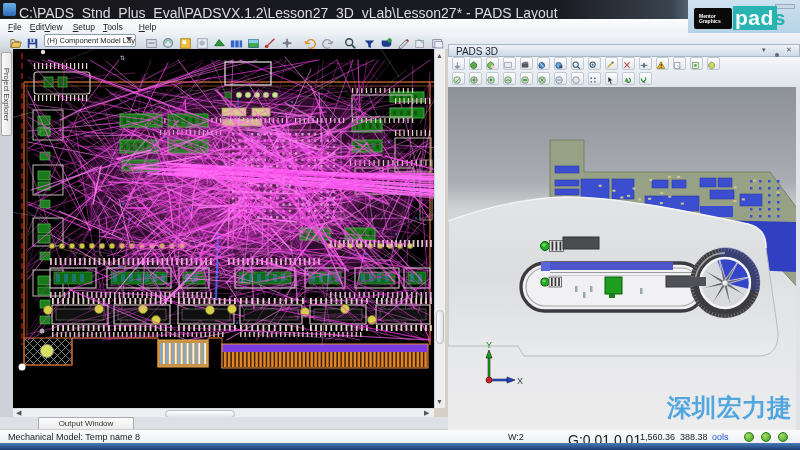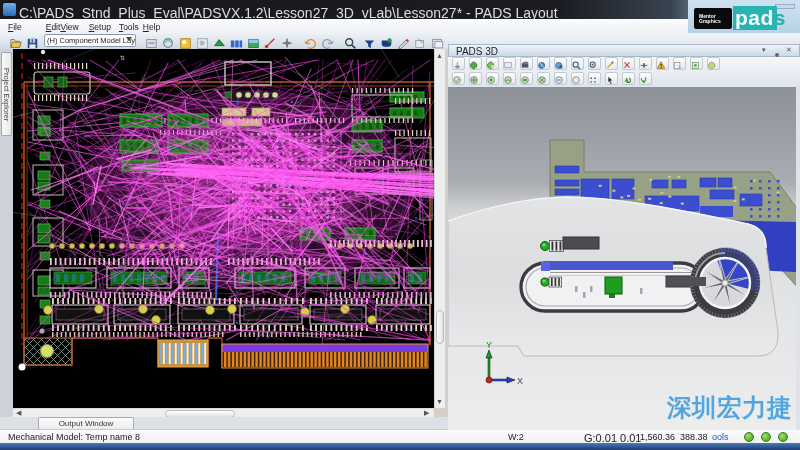--- a/index.html
+++ b/index.html
@@ -6,21 +6,21 @@
  body{width:800px;height:450px;overflow:hidden;font-family:"Liberation Sans",sans-serif;background:#d4d0c8;position:relative}
  .abs{position:absolute}
 </style></head>
 <body>
 
 <div class="abs" style="left:0;top:0;width:800px;height:19px;background:linear-gradient(90deg,#17171c 0%,#1b1c22 70%,#3a4450 84%,#9dbdd6 92%,#b9d3e6 100%)"></div>
 <div class="abs" style="left:3px;top:3px;width:13px;height:13px;background:linear-gradient(#6fb0e8,#2a6ab8);border-radius:2px"></div>
 <div class="abs" style="left:19px;top:5px;font-size:14px;color:#dcdce2;letter-spacing:0">C:\PADS_Stnd_Plus_Eval\PADSVX.1.2\Lesson27_3D_vLab\Lesson27* - PADS Layout</div>
 
 <div class="abs" style="left:0;top:19px;width:800px;height:14px;background:linear-gradient(#fbfcfd,#eef1f5)"></div>
-<div class="abs" style="left:8px;top:22px;font-size:8.5px;color:#222"><span style="margin-right:24px"><u>F</u>ile</span><span style=""><u>E</u>dit</span><span style="margin-right:10px"><u>V</u>iew</span><span style="margin-right:8px"><u>S</u>etup</span><span style="margin-right:4px"><u>T</u>ools</span><span><u>H</u>elp</span></div>
+<div class="abs" style="left:8px;top:22px;font-size:8.5px;color:#222"><span style="margin-right:8px"><u>F</u>ile</span><span style=""><u>E</u>dit</span><span style="margin-right:10px"><u>V</u>iew</span><span style="margin-right:8px"><u>S</u>etup</span><span style="margin-right:16px"><u>T</u>ools</span><span><u>H</u>elp</span></div>
 
 <div class="abs" style="left:0;top:33px;width:800px;height:16px;background:linear-gradient(#f2f5f9,#d9e0e9)"></div>
 <div class="abs" style="left:0;top:33px;width:440px;height:16px;background:linear-gradient(#eef2f7,#cfd8e2)"></div>
 <div style="position:absolute;left:10px;top:36px;width:13px;height:13px"><svg width="13" height="13" viewBox="0 0 15 15">
       <path d="M1 12 L3 6 L13 6 L11 12 Z" fill="#e8c860" stroke="#8a6a20"></path>
       <path d="M1 12 L1 3 L5 3 L6 5 L11 5" fill="none" stroke="#8a6a20"></path>
     </svg></div>
 <div style="position:absolute;left:26px;top:36px;width:13px;height:13px"><svg width="13" height="13" viewBox="0 0 15 15">
       <rect x="2" y="2" width="11" height="11" rx="1" fill="#2a4a9a"></rect>
       <rect x="4.5" y="2" width="6" height="4.5" fill="#c8d0dc"></rect>
@@ -2210,21 +2210,21 @@
 <div class="abs" style="left:16px;top:409px;font-size:7px;color:#555">◀</div>
 <div class="abs" style="left:424px;top:409px;font-size:7px;color:#555">▶</div>
 <div class="abs" style="left:165px;top:409.5px;width:70px;height:8px;background:linear-gradient(#fff,#dfe2e6);border:1px solid #b8bcc2;border-radius:4px"></div>
 
 <div class="abs" style="left:0;top:417px;width:448px;height:12px;background:#dde0e4"></div>
 <div class="abs" style="left:38px;top:417px;width:96px;height:12px;background:linear-gradient(#fcfcfc,#ececec);border:1px solid #a8aab0;border-bottom:none;border-radius:2px 2px 0 0;font-size:8px;color:#333;text-align:center;line-height:12px">Output Window</div>
 
 <div class="abs" style="left:0;top:429px;width:800px;height:14px;background:linear-gradient(#fafbfc,#eef0f2);border-top:1px solid #c8cacc"></div>
 <div class="abs" style="left:8px;top:432px;font-size:9px;color:#222">Mechanical Model: Temp name 8</div>
 <div class="abs" style="left:508px;top:432px;font-size:9px;color:#222">W:2</div>
-<div class="abs" style="left:584px;top:432px;font-size:11px;color:#222">G:0.01 0.01</div>
+<div class="abs" style="left:568px;top:432px;font-size:14px;color:#222">G:0.01 0.01</div>
 <div class="abs" style="left:640px;top:432px;font-size:9px;color:#222">1,560.36&nbsp;&nbsp;388.38</div>
 <div class="abs" style="left:712px;top:432px;font-size:9px;color:#2255cc">ools</div>
 <div class="abs" style="left:744px;top:432px;width:10px;height:10px;border-radius:50%;background:radial-gradient(circle at 35% 35%,#a8e060,#3a9a20);border:1px solid #2a7a18"></div>
 <div class="abs" style="left:761px;top:432px;width:10px;height:10px;border-radius:50%;background:radial-gradient(circle at 35% 35%,#a8e060,#3a9a20);border:1px solid #2a7a18"></div>
 <div class="abs" style="left:778px;top:432px;width:10px;height:10px;border-radius:50%;background:radial-gradient(circle at 35% 35%,#a8e060,#3a9a20);border:1px solid #2a7a18"></div>
 
 <div class="abs" style="left:0;top:443px;width:800px;height:7px;background:linear-gradient(#4a7ab8,#1b3c72)"></div>
 
 <div class="abs" style="left:445px;top:33px;width:355px;height:16px;background:linear-gradient(#f2f5f9,#dde4ec)"></div>
 <div class="abs" style="left:448px;top:44px;width:352px;height:13px;background:linear-gradient(#eef3f8,#ccd9e6);border:1px solid #aab8c6"></div>

